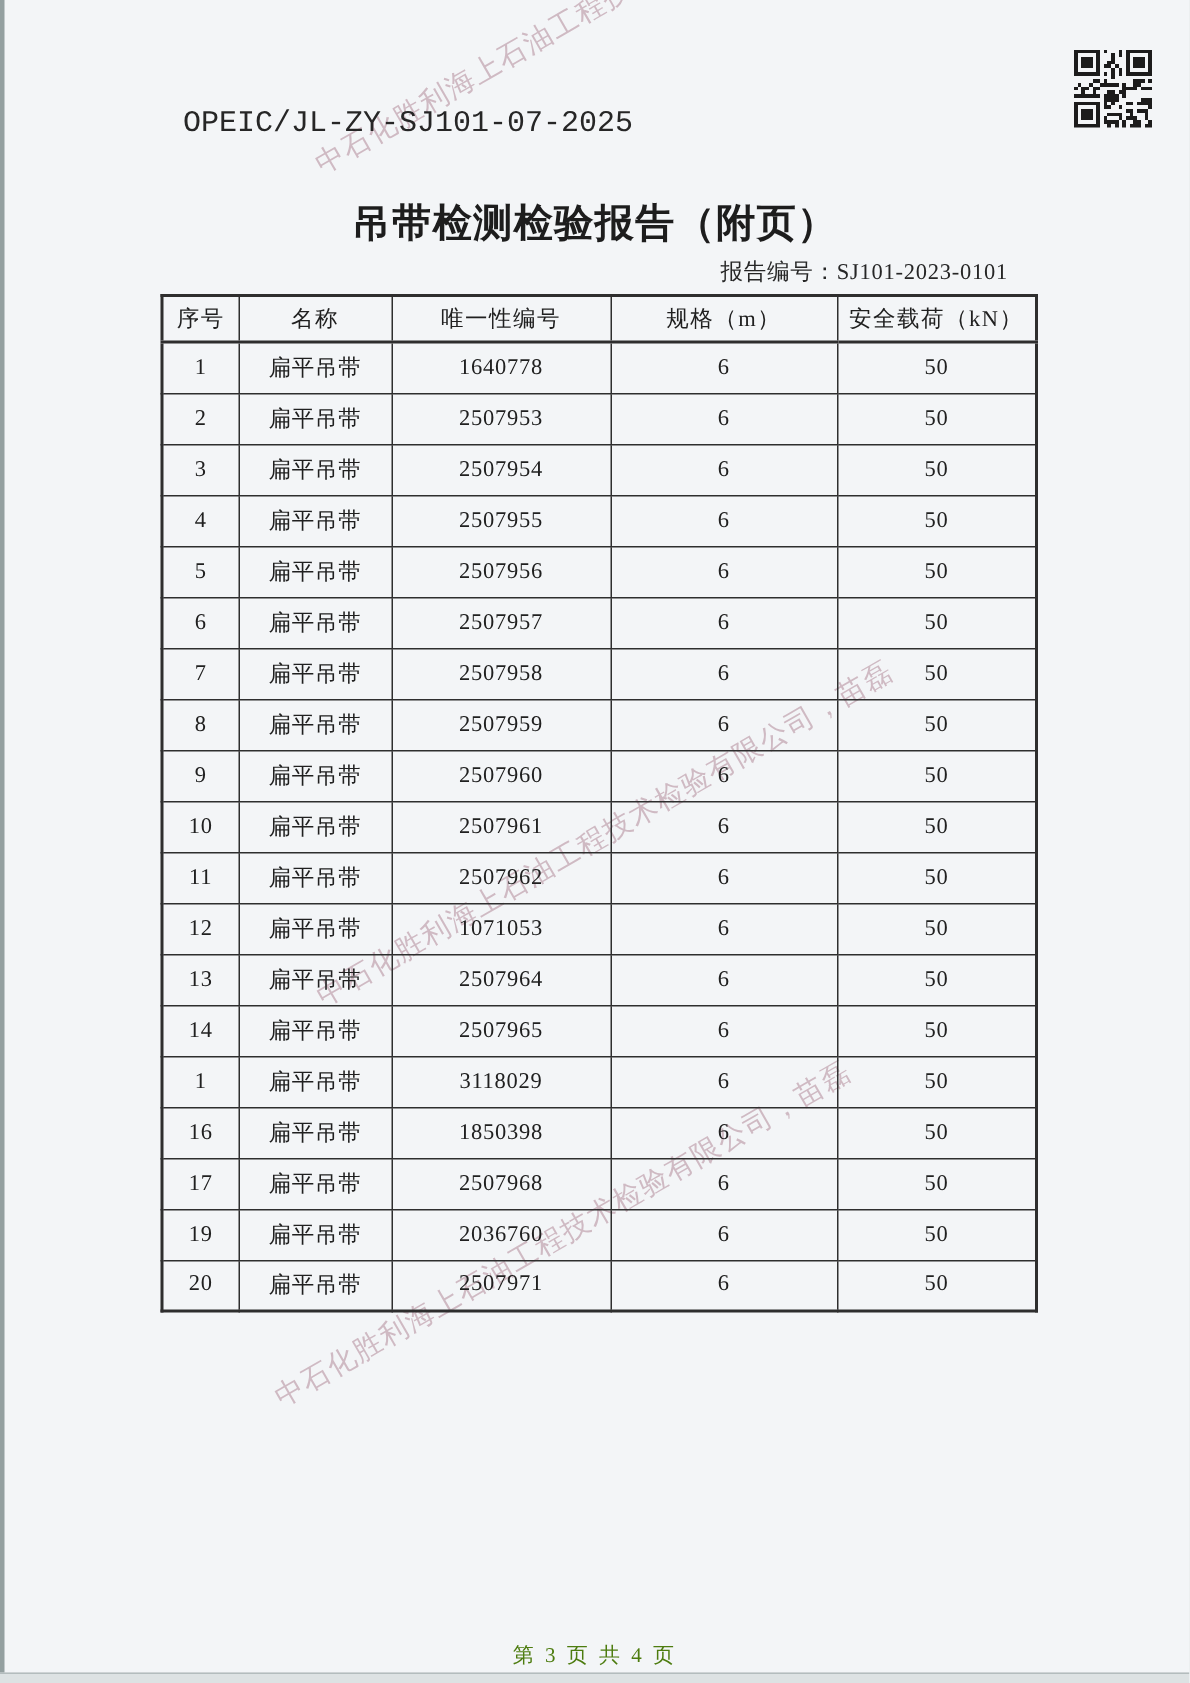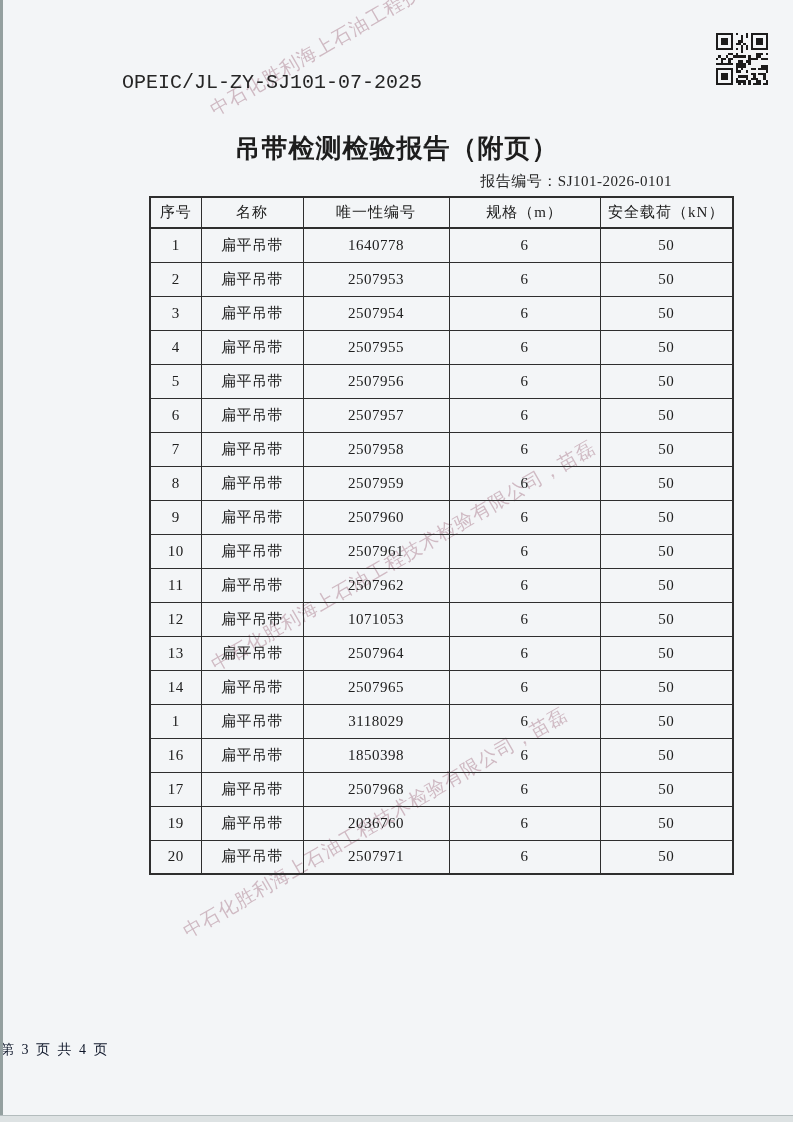--- a/index.html
+++ b/index.html
@@ -83,41 +83,40 @@
   table.tbl {
     position: absolute;
     left: 107px;
     top: 196px;
     width: 583px;
     border-collapse: collapse;
     table-layout: fixed;
     border: 2px solid var(--border);
     font-size: 15px;
     color: #202020;
-    margin-left: 42px;
   }
   .tbl th, .tbl td {
     border: 1.5px solid var(--border);
     text-align: center;
     vertical-align: middle;
     padding: 0;
     font-weight: normal;
     overflow: hidden;
   }
   .tbl th { height: 31px; border-bottom-width: 2px; letter-spacing: 1px; }
   .tbl td { height: 34px; letter-spacing: 0.5px; }
 
   .footer {
     position: absolute;
     left: 0; right: 0;
-    top: 1041px;
-    text-align: left;
+    top: 1095px;
+    text-align: center;
     font-size: 14px;
     letter-spacing: 2px;
-    color: #0f172a;
+    color: #4d7c0f;
   }
 
   .edge-left {
     position: absolute;
     left: 0; top: 0; bottom: 0;
     width: 3px;
     background: var(--scan-edge);
   }
   .edge-bottom {
     position: absolute;
@@ -352,21 +351,21 @@
         <rect x="15" y="20" width="1" height="1" fill="#1c1c1c"></rect>
         <rect x="16" y="20" width="1" height="1" fill="#1c1c1c"></rect>
         <rect x="17" y="20" width="1" height="1" fill="#1c1c1c"></rect>
         <rect x="19" y="20" width="1" height="1" fill="#1c1c1c"></rect>
         <rect x="20" y="20" width="1" height="1" fill="#1c1c1c"></rect>
       </svg>
   </div>
 
   <div class="title">吊带检测检验报告（附页）</div>
 
-  <div class="report-no">报告编号：SJ101-2026-0101</div>
+  <div class="report-no">报告编号：SJ101-2023-0101</div>
 
   <table class="tbl">
     <colgroup>
         <col style="width: 51px;">
         <col style="width: 102px;">
         <col style="width: 146px;">
         <col style="width: 151px;">
         <col style="width: 133px;">
       </colgroup>
     <thead>

